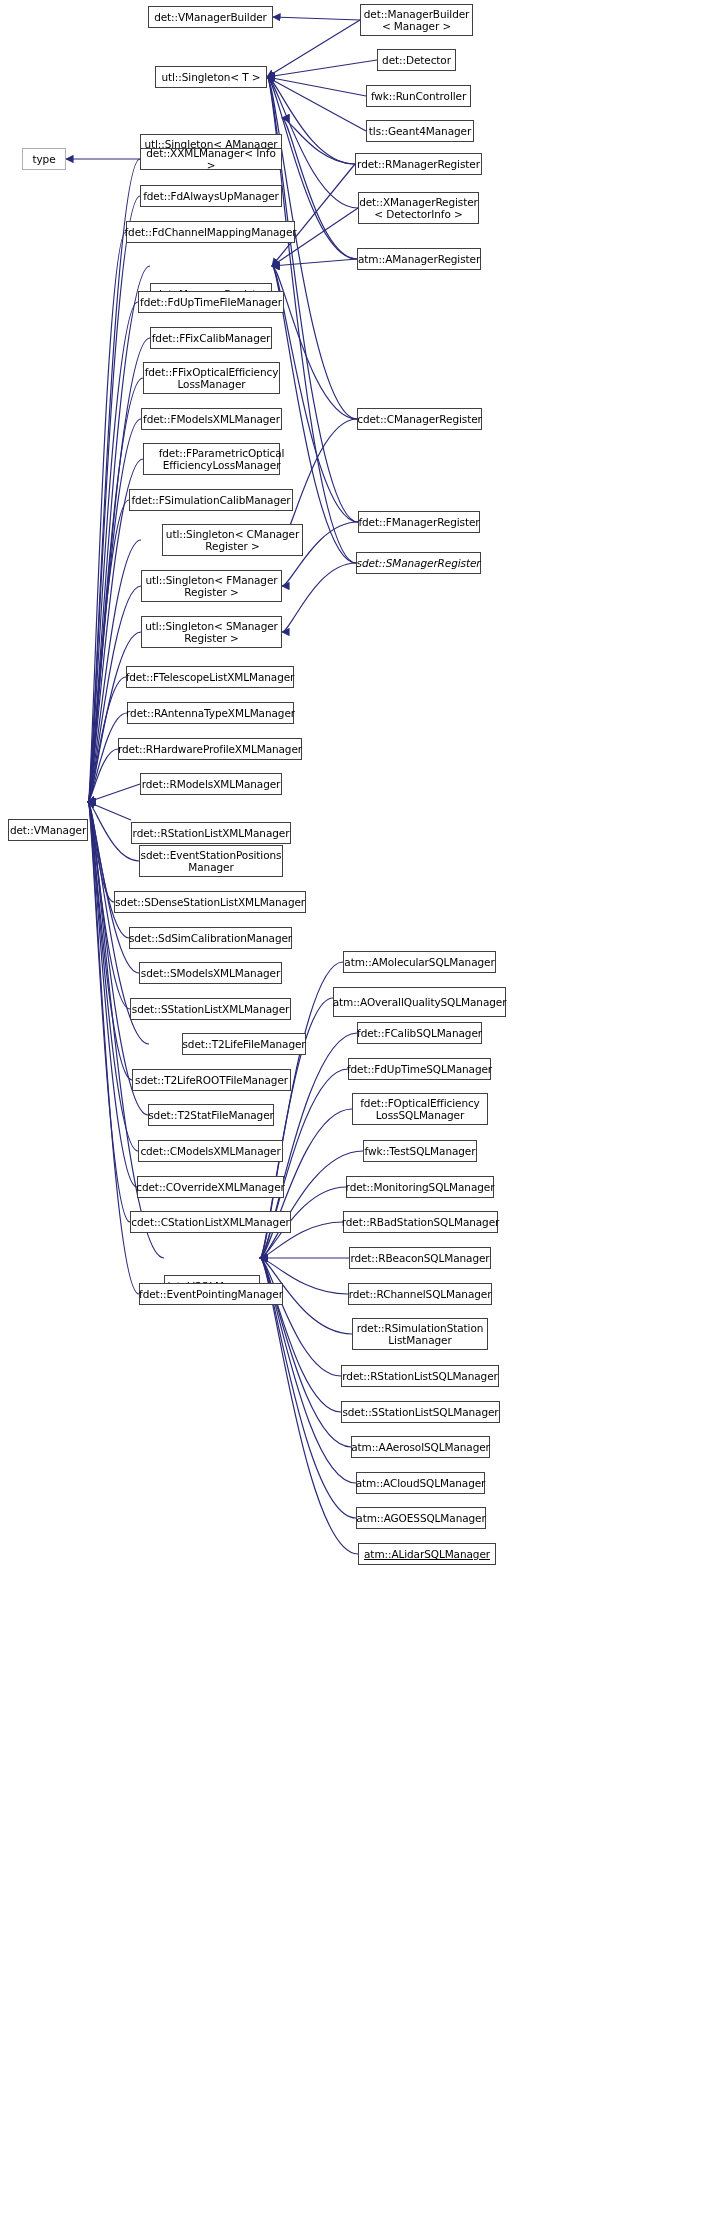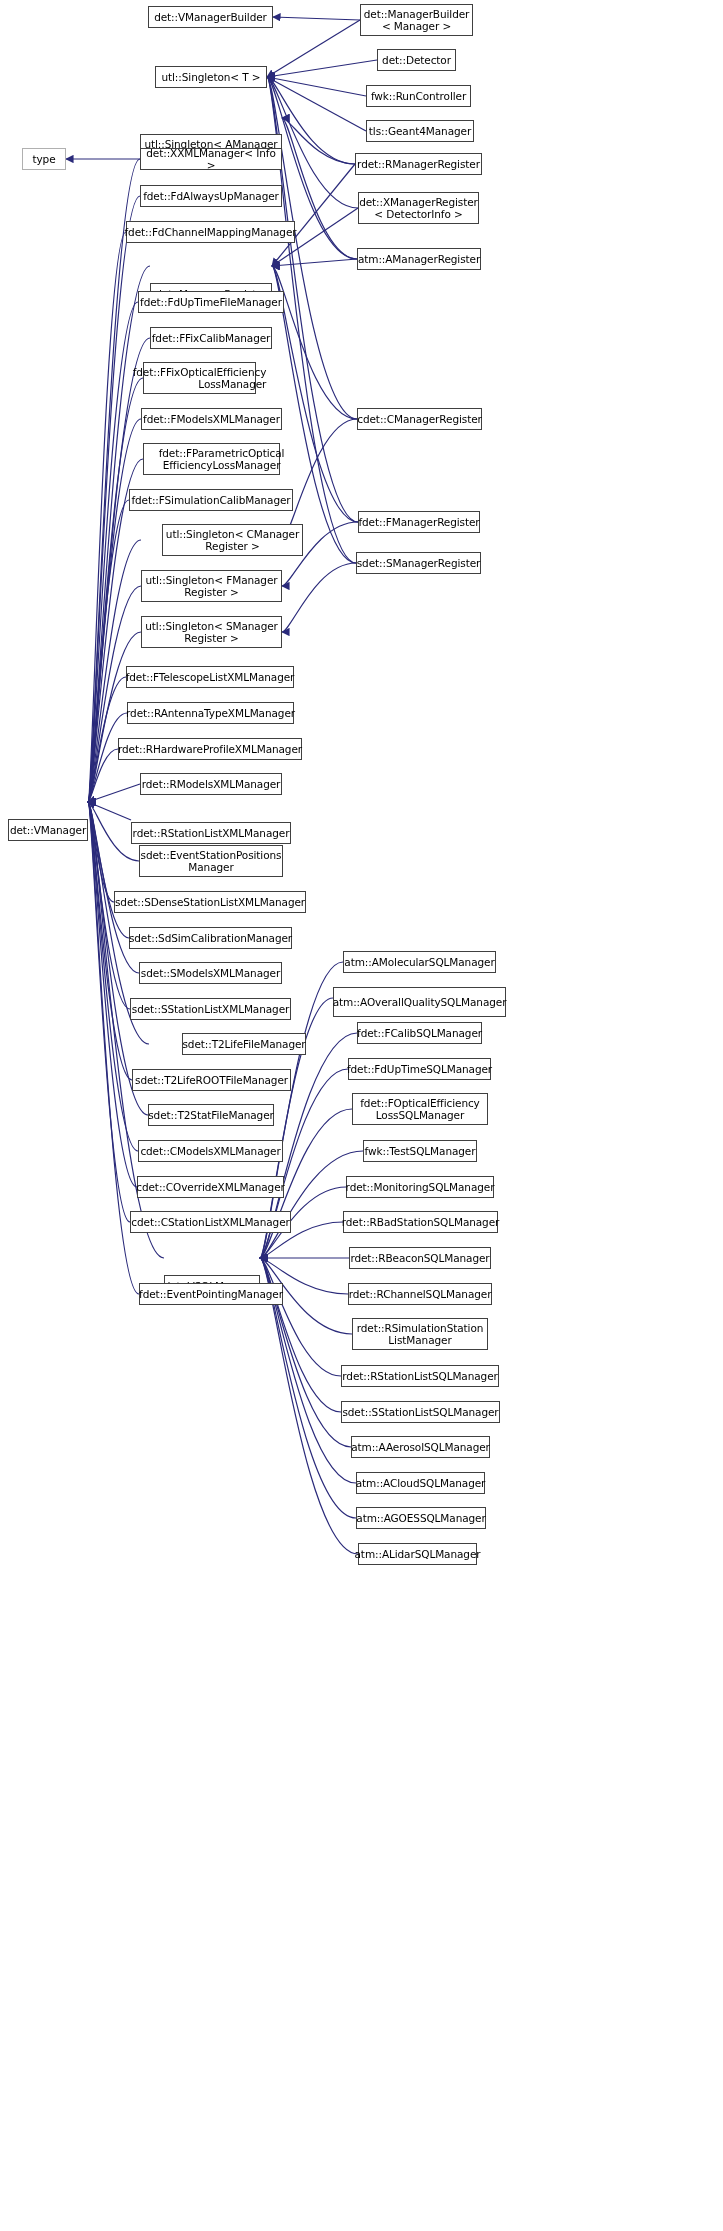--- a/index.html
+++ b/index.html
@@ -132,33 +132,33 @@
       <div class="node" style="left: 140px; top: 148px; width: 142px; height: 22px;">det::XXMLManager&lt; Info &gt;</div>
       <div class="node" style="left: 355px; top: 153px; width: 127px; height: 22px;">rdet::RManagerRegister</div>
       <div class="node" style="left: 140px; top: 185px; width: 142px; height: 22px;">fdet::FdAlwaysUpManager</div>
       <div class="node" style="left: 358px; top: 192px; width: 121px; height: 32px;">det::XManagerRegister
 &lt; DetectorInfo &gt;</div>
       <div class="node" style="left: 126px; top: 221px; width: 169px; height: 22px;">fdet::FdChannelMappingManager</div>
       <div class="node" style="left: 357px; top: 248px; width: 124px; height: 22px;">atm::AManagerRegister</div>
       <div class="node root" style="left: 150px; top: 255px; width: 122px; height: 22px;">det::ManagerRegister</div>
       <div class="node" style="left: 138px; top: 291px; width: 146px; height: 22px;">fdet::FdUpTimeFileManager</div>
       <div class="node" style="left: 150px; top: 327px; width: 122px; height: 22px;">fdet::FFixCalibManager</div>
-      <div class="node" style="left: 143px; top: 362px; width: 113px; height: 32px; text-align: right;">fdet::FFixOpticalEfficiency
+      <div class="node" style="left: 143px; top: 362px; width: 137px; height: 32px;">fdet::FFixOpticalEfficiency
 LossManager</div>
       <div class="node" style="left: 141px; top: 408px; width: 141px; height: 22px;">fdet::FModelsXMLManager</div>
       <div class="node" style="left: 357px; top: 408px; width: 125px; height: 22px;">cdet::CManagerRegister</div>
       <div class="node" style="left: 143px; top: 443px; width: 137px; height: 32px; padding-left: 20px;">fdet::FParametricOptical
 EfficiencyLossManager</div>
       <div class="node" style="left: 129px; top: 489px; width: 164px; height: 22px;">fdet::FSimulationCalibManager</div>
       <div class="node" style="left: 141px; top: 524px; width: 141px; height: 32px; margin-left: 21px;">utl::Singleton&lt; CManager
 Register &gt;</div>
       <div class="node" style="left: 358px; top: 511px; width: 122px; height: 22px;">fdet::FManagerRegister</div>
       <div class="node" style="left: 141px; top: 570px; width: 141px; height: 32px;">utl::Singleton&lt; FManager
 Register &gt;</div>
-      <div class="node" style="left: 356px; top: 552px; width: 125px; height: 22px;">sdet::SManagerRegister</div>
+      <div class="node" style="left: 356px; top: 552px; width: 125px; height: 22px; font-style: italic;">sdet::SManagerRegister</div>
       <div class="node" style="left: 141px; top: 616px; width: 141px; height: 32px;">utl::Singleton&lt; SManager
 Register &gt;</div>
       <div class="node" style="left: 126px; top: 666px; width: 168px; height: 22px;">fdet::FTelescopeListXMLManager</div>
       <div class="node" style="left: 127px; top: 702px; width: 167px; height: 22px;">rdet::RAntennaTypeXMLManager</div>
       <div class="node" style="left: 118px; top: 738px; width: 184px; height: 22px;">rdet::RHardwareProfileXMLManager</div>
       <div class="node" style="left: 140px; top: 773px; width: 142px; height: 22px;">rdet::RModelsXMLManager</div>
       <div class="node" style="left: 131px; top: 809px; width: 160px; height: 22px; margin-top: 13px;">rdet::RStationListXMLManager</div>
       <div class="node" style="left: 139px; top: 845px; width: 144px; height: 32px;">sdet::EventStationPositions
 Manager</div>
       <div class="node root" style="left: 8px; top: 791px; width: 80px; height: 22px;">det::VManager</div>
@@ -185,15 +185,15 @@
       <div class="node" style="left: 349px; top: 1247px; width: 142px; height: 22px;">rdet::RBeaconSQLManager</div>
       <div class="node" style="left: 139px; top: 1283px; width: 144px; height: 22px;">fdet::EventPointingManager</div>
       <div class="node" style="left: 348px; top: 1283px; width: 144px; height: 22px;">rdet::RChannelSQLManager</div>
       <div class="node" style="left: 352px; top: 1318px; width: 136px; height: 32px;">rdet::RSimulationStation
 ListManager</div>
       <div class="node" style="left: 341px; top: 1365px; width: 158px; height: 22px;">rdet::RStationListSQLManager</div>
       <div class="node" style="left: 341px; top: 1401px; width: 159px; height: 22px;">sdet::SStationListSQLManager</div>
       <div class="node" style="left: 351px; top: 1436px; width: 139px; height: 22px;">atm::AAerosolSQLManager</div>
       <div class="node" style="left: 356px; top: 1472px; width: 129px; height: 22px;">atm::ACloudSQLManager</div>
       <div class="node" style="left: 356px; top: 1507px; width: 130px; height: 22px;">atm::AGOESSQLManager</div>
-      <div class="node" style="left: 358px; top: 1543px; width: 119px; height: 22px;">atm::ALidarSQLManager</div>
+      <div class="node" style="left: 358px; top: 1543px; width: 138px; height: 22px; text-decoration: underline;">atm::ALidarSQLManager</div>
     </div>
 </div>
 
 </body></html>

